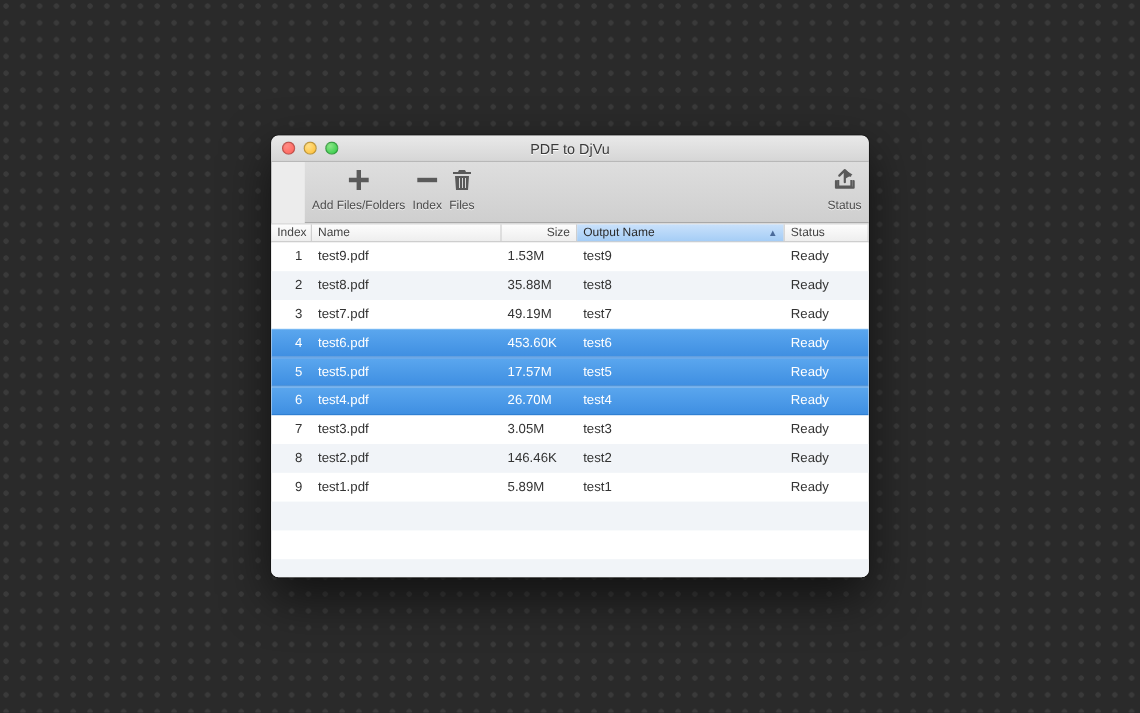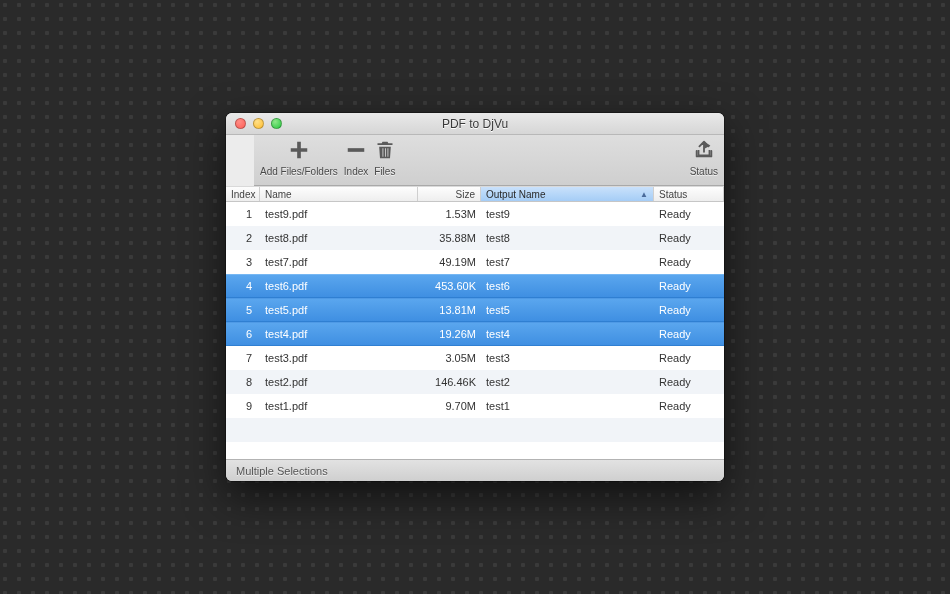--- a/index.html
+++ b/index.html
@@ -129,21 +129,21 @@
   }
   .row {
     display: flex;
     height: 24px;
     align-items: center;
     font-size: 11px;
     color: #333;
   }
   .row .cell { padding: 0 5px; overflow: hidden; white-space: nowrap; }
   .row .col-idx { text-align: right; padding-right: 8px; }
-  .row .col-size { text-align: right; }
+  .row .col-size { text-align: left; }
   .row.alt { background: #f1f4f8; }
   .row.sel {
     background: linear-gradient(to bottom, #5aa6ee, #3f8fe2);
     color: #fff;
     border-top: 1px solid #76b7f3;
     border-bottom: 1px solid #2f7fd2;
     height: 24px;
   }
   .row.sel + .row.sel { border-top: 1px solid #4f9ae6; }
   .statusbar {
@@ -249,57 +249,54 @@
       <div class="row sel">
         <div class="cell col-idx">4</div>
         <div class="cell col-name">test6.pdf</div>
         <div class="cell col-size">453.60K</div>
         <div class="cell col-out">test6</div>
         <div class="cell col-stat">Ready</div>
       </div>
       <div class="row sel">
         <div class="cell col-idx">5</div>
         <div class="cell col-name">test5.pdf</div>
-        <div class="cell col-size">13.81M</div>
+        <div class="cell col-size">17.57M</div>
         <div class="cell col-out">test5</div>
         <div class="cell col-stat">Ready</div>
       </div>
       <div class="row sel">
         <div class="cell col-idx">6</div>
         <div class="cell col-name">test4.pdf</div>
-        <div class="cell col-size">19.26M</div>
+        <div class="cell col-size">26.70M</div>
         <div class="cell col-out">test4</div>
         <div class="cell col-stat">Ready</div>
       </div>
       <div class="row">
         <div class="cell col-idx">7</div>
         <div class="cell col-name">test3.pdf</div>
         <div class="cell col-size">3.05M</div>
         <div class="cell col-out">test3</div>
         <div class="cell col-stat">Ready</div>
       </div>
       <div class="row alt">
         <div class="cell col-idx">8</div>
         <div class="cell col-name">test2.pdf</div>
         <div class="cell col-size">146.46K</div>
         <div class="cell col-out">test2</div>
         <div class="cell col-stat">Ready</div>
       </div>
       <div class="row">
         <div class="cell col-idx">9</div>
         <div class="cell col-name">test1.pdf</div>
-        <div class="cell col-size">9.70M</div>
+        <div class="cell col-size">5.89M</div>
         <div class="cell col-out">test1</div>
         <div class="cell col-stat">Ready</div>
       </div>
       <div class="row alt"></div>
       <div class="row"></div>
       <div class="row alt"></div>
       <div class="row"></div>
       <div class="row alt"></div>
       <div class="row"></div>
     </div>
 
-  <div class="statusbar">
-    <span>Multiple Selections</span>
-  </div>
 
 </div>
 
 </body></html>

